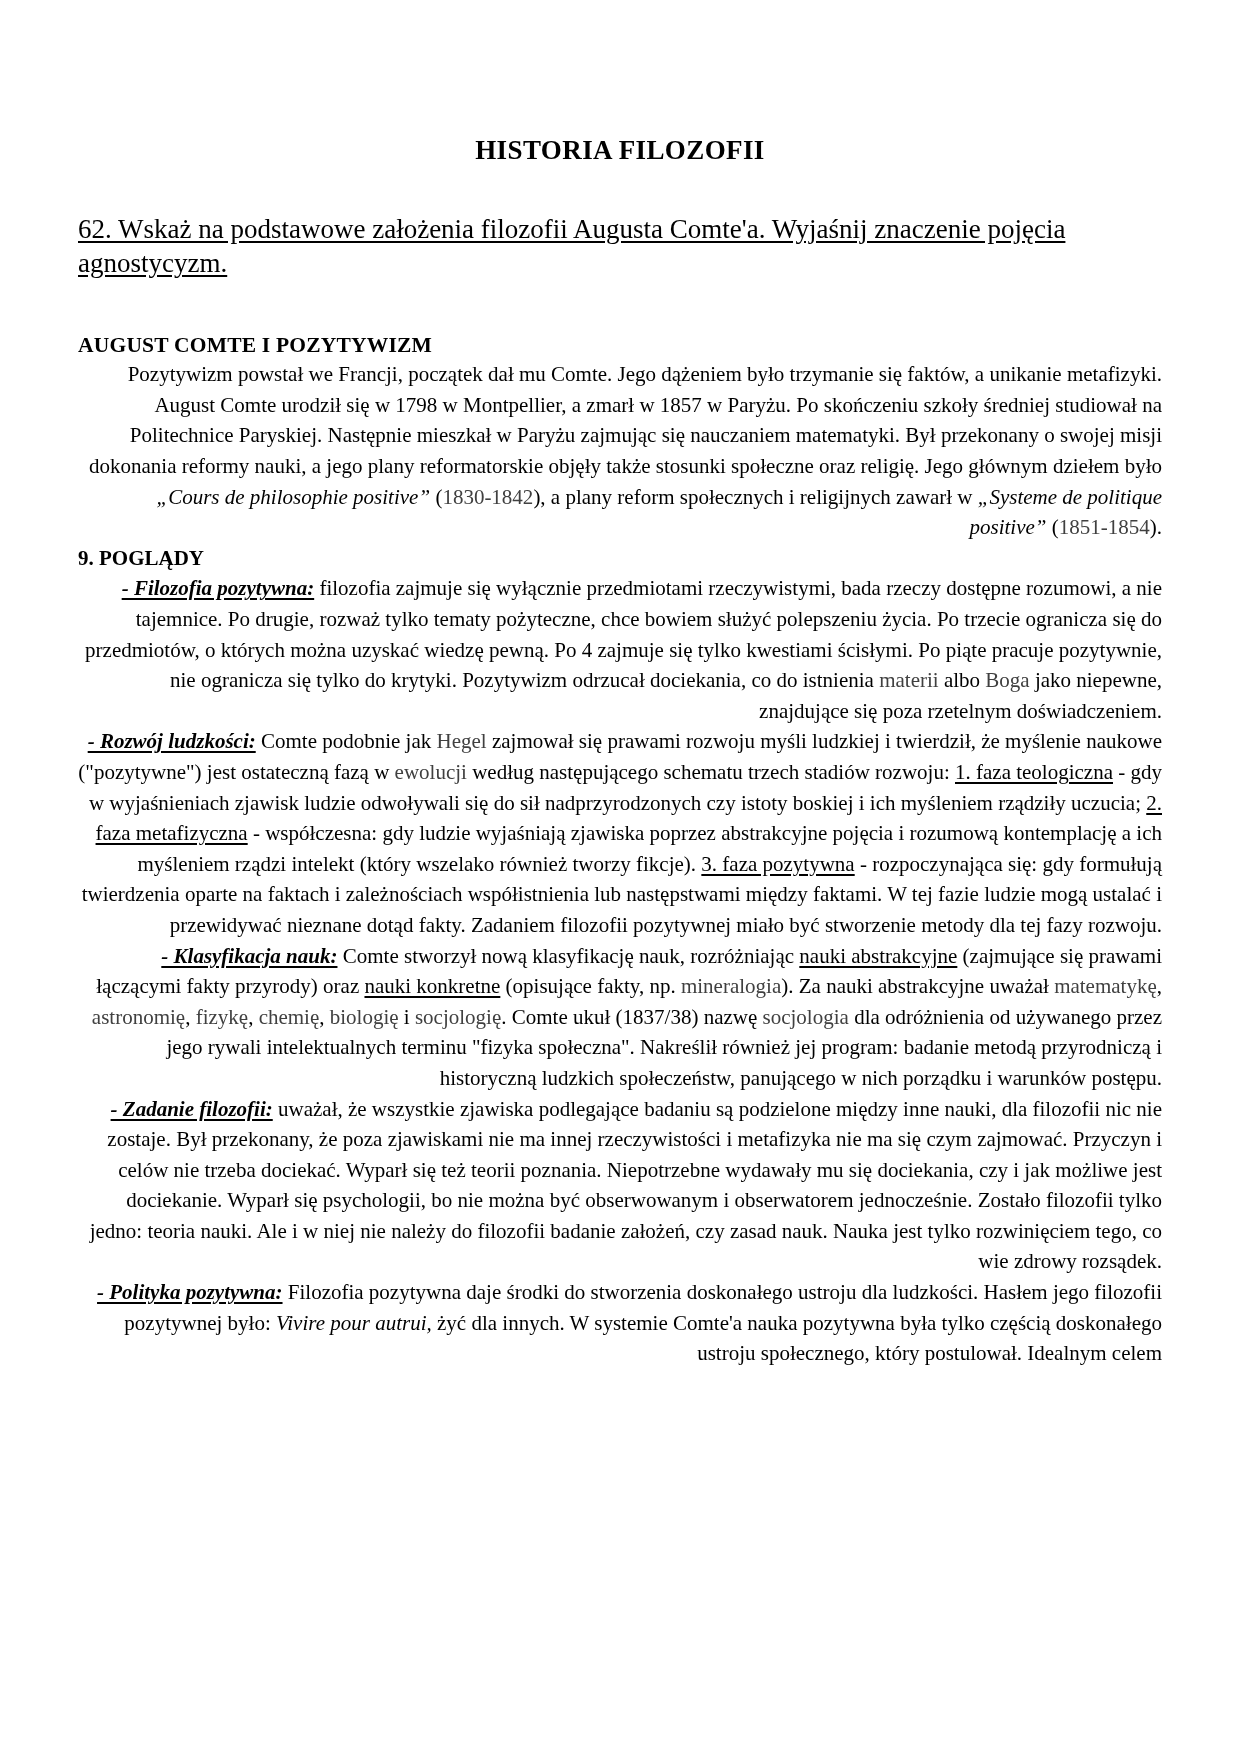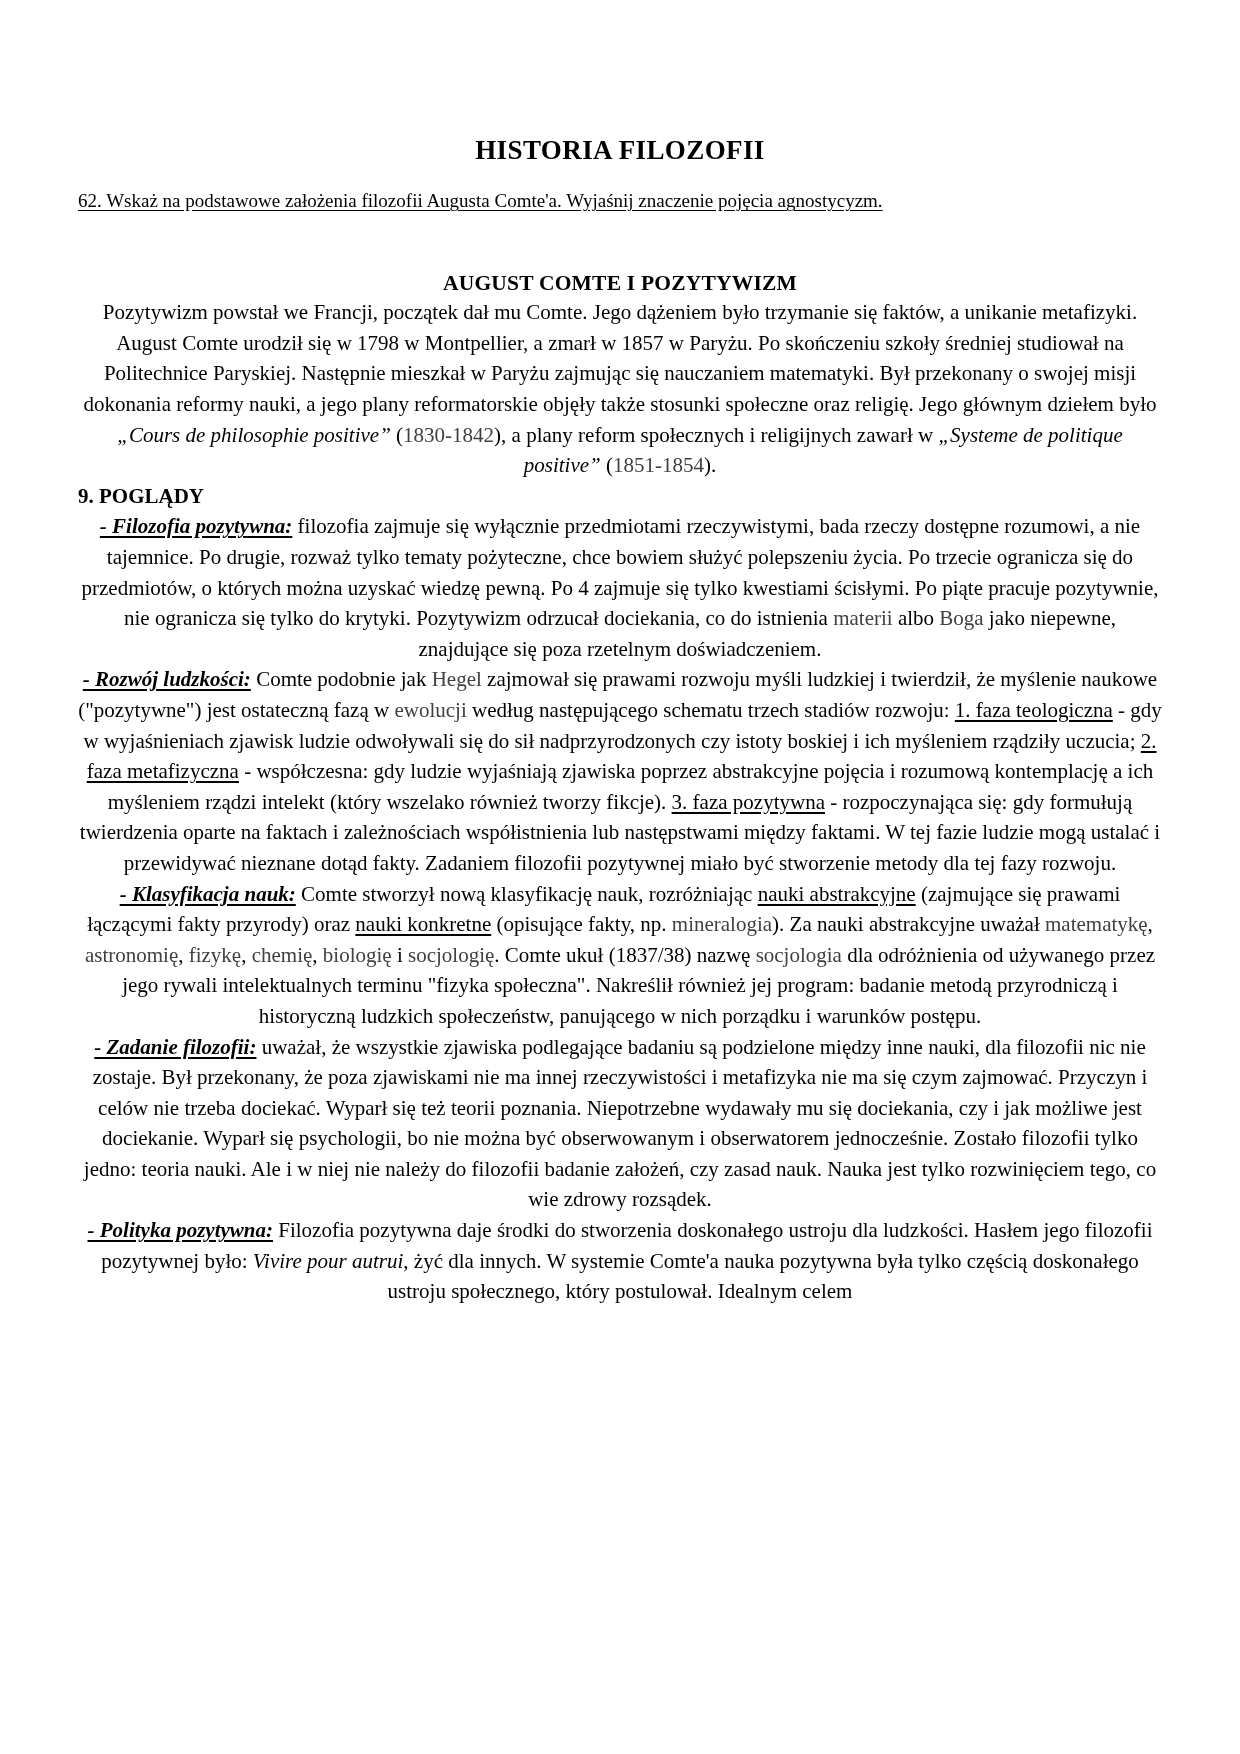--- a/index.html
+++ b/index.html
@@ -29,40 +29,40 @@
   .doc-title {
     text-align: center;
     font-size: 27px;
     font-weight: bold;
     letter-spacing: 0.4px;
     margin: 0;
     padding-top: 134px;
     line-height: 1.2;
   }
   .question {
-    font-size: 19px;
+    font-size: 27px;
     line-height: 34px;
-    margin-top: 18px;
+    margin-top: 46px;
     text-decoration: underline;
     text-underline-offset: 3px;
   }
   .section-heading {
-    text-align: center;
+    text-align: left;
     font-weight: bold;
     font-size: 21.5px;
     letter-spacing: 0.2px;
     margin-top: 52px;
     margin-bottom: 0;
     line-height: 1.25;
   }
   p.body {
     font-size: 21px;
     line-height: 30.6px;
     margin: 0;
-    text-align: center;
+    text-align: right;
     word-spacing: 0px;
   }
   .list-item {
     font-size: 21px;
     line-height: 30.6px;
     margin: 0;
     padding-left: 36px;
   }
   .list-item .num {
     font-weight: bold;

